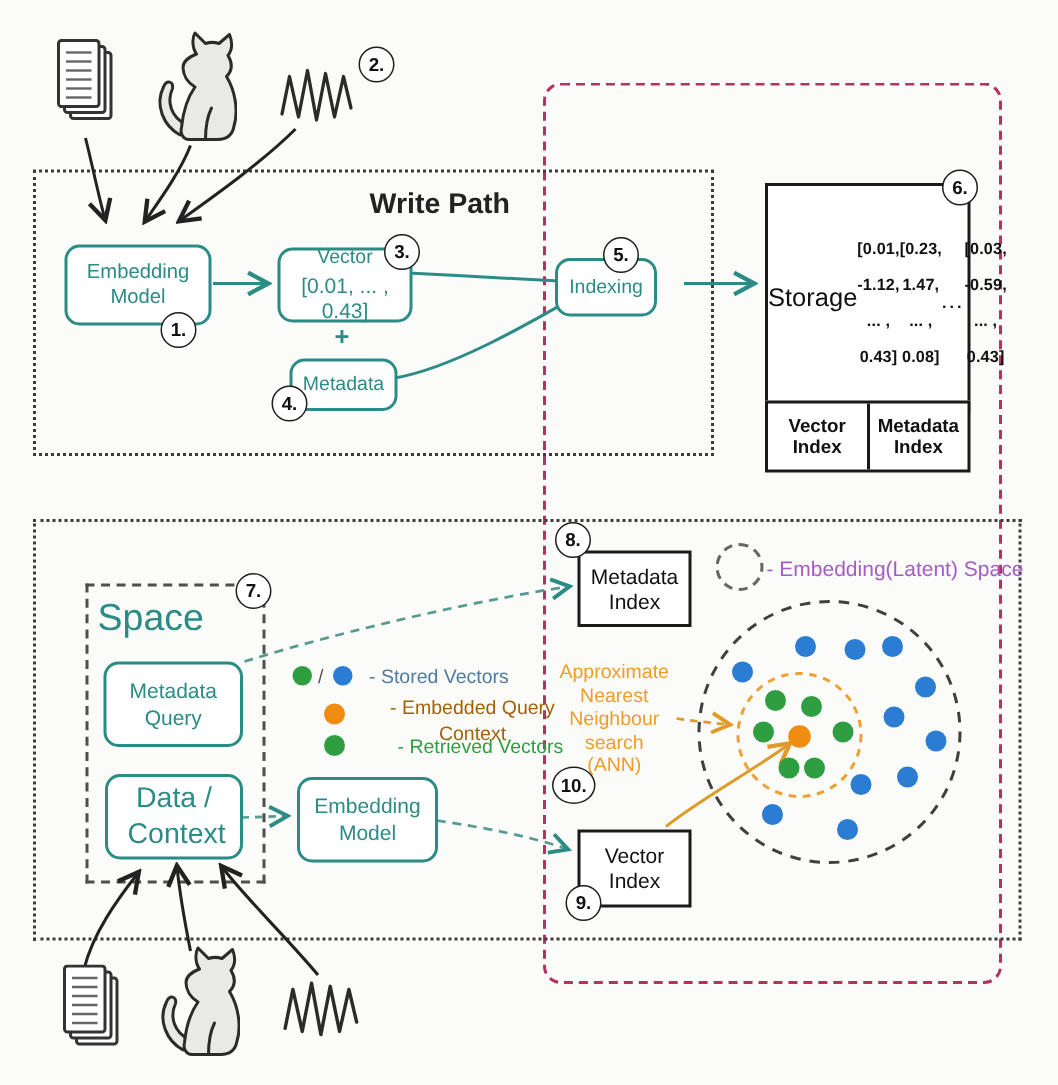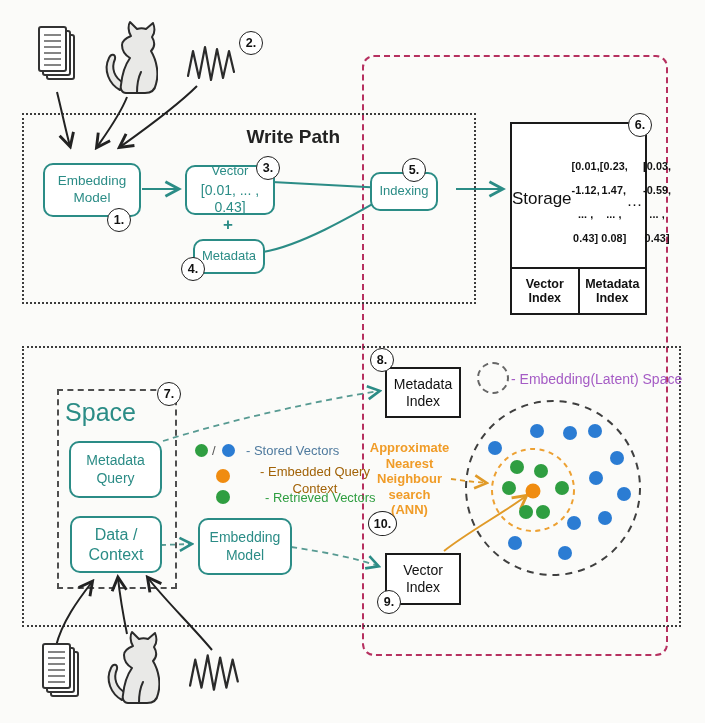--- a/index.html
+++ b/index.html
@@ -35,21 +35,21 @@
   .index-cell.first{border-right:2px solid #1a1a1a;}
   
   .badge{width:22px;height:22px;border:1.7px solid #1f1f1f;border-radius:50%;background:#fff;
     display:flex;align-items:center;justify-content:center;font-size:12.5px;font-weight:600;
     color:#111;z-index:8;}
   
   .lg-dot{border-radius:50%;z-index:4;}
   .lg-text{font-size:13px;font-weight:500;z-index:4;}
   .pre{white-space:pre-line;}
   .latent-circle{border:2px dashed #666;border-radius:50%;background:transparent;z-index:4;}
-  .ann-text{color:var(--orange);font-size:13px;line-height:15.5px;font-weight:700;text-align:center;z-index:4;}
+  .ann-text{color:var(--orange);font-size:13px;line-height:15.5px;font-weight:400;text-align:center;z-index:4;}
   svg.overlay{position:absolute;left:0;top:0;z-index:2;pointer-events:none;}
   svg.icon{z-index:4;}
 </style>
 </head>
 <body>
 
 <div id="stage">
 
   <div class="abs frame-dashed-pink" style="left:362px;top:55px;width:302px;height:597px;"></div>
   <div class="abs frame-dotted" style="left:22px;top:113px;width:450px;height:187px;"></div>
@@ -144,21 +144,21 @@
     </div>
     <div class="index-cell">
       <span style="width:62px;">Metadata Index</span>
     </div>
   </div>
 
   <div class="abs box-teal" style="left:69px;top:441px;width:89px;height:53px;">
     <span style="width:70px;font-size:14px;">Metadata Query</span>
   </div>
   <div class="abs box-teal" style="left:70px;top:516px;width:88px;height:53px;">
-    <span style="width:62px;font-size:16px;">Data / Context</span>
+    <span style="width:62px;font-size:19px;">Data / Context</span>
   </div>
   <div class="abs box-teal" style="left:198px;top:518px;width:90px;height:53px;">
     <span style="width:75px;font-size:14px;">Embedding Model</span>
   </div>
   <div class="abs box-black" style="left:385px;top:367px;width:72px;height:47px;">
     <span style="width:62px;font-size:14px;line-height:1.2;">Metadata Index</span>
   </div>
   <div class="abs box-black" style="left:385px;top:553px;width:72px;height:48px;">
     <span style="width:50px;font-size:14px;line-height:1.2;">Vector Index</span>
   </div>

